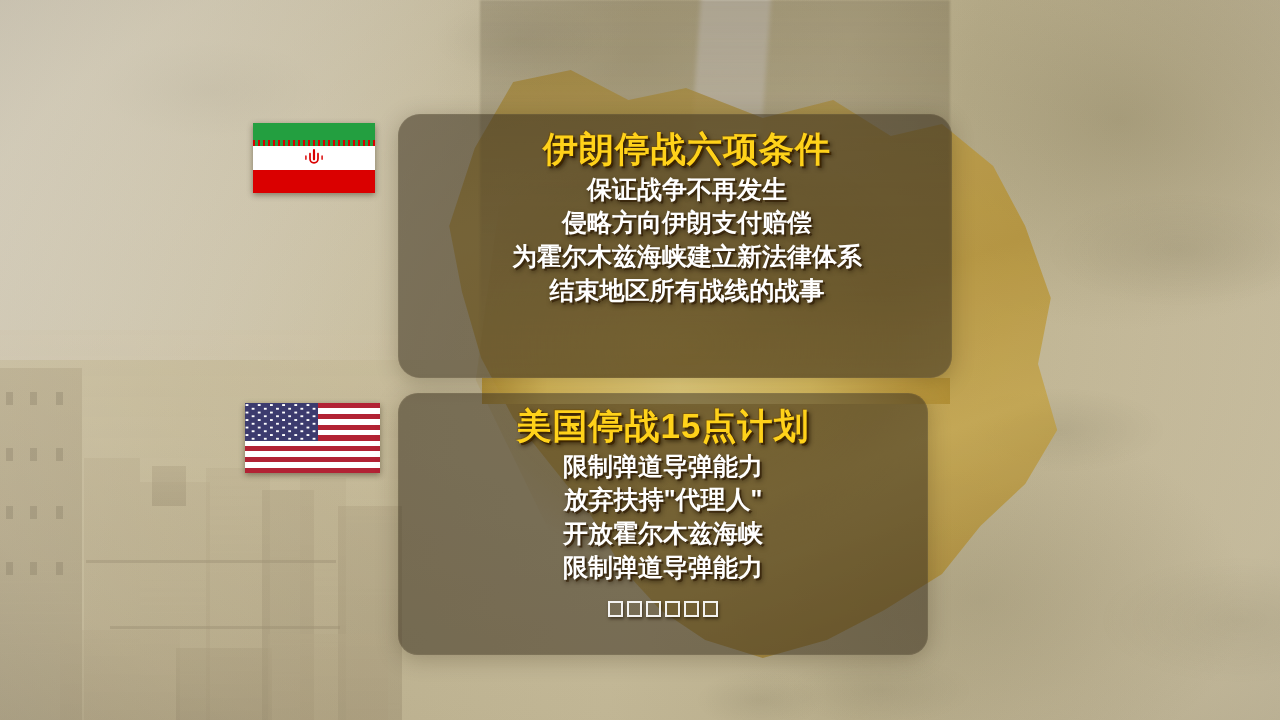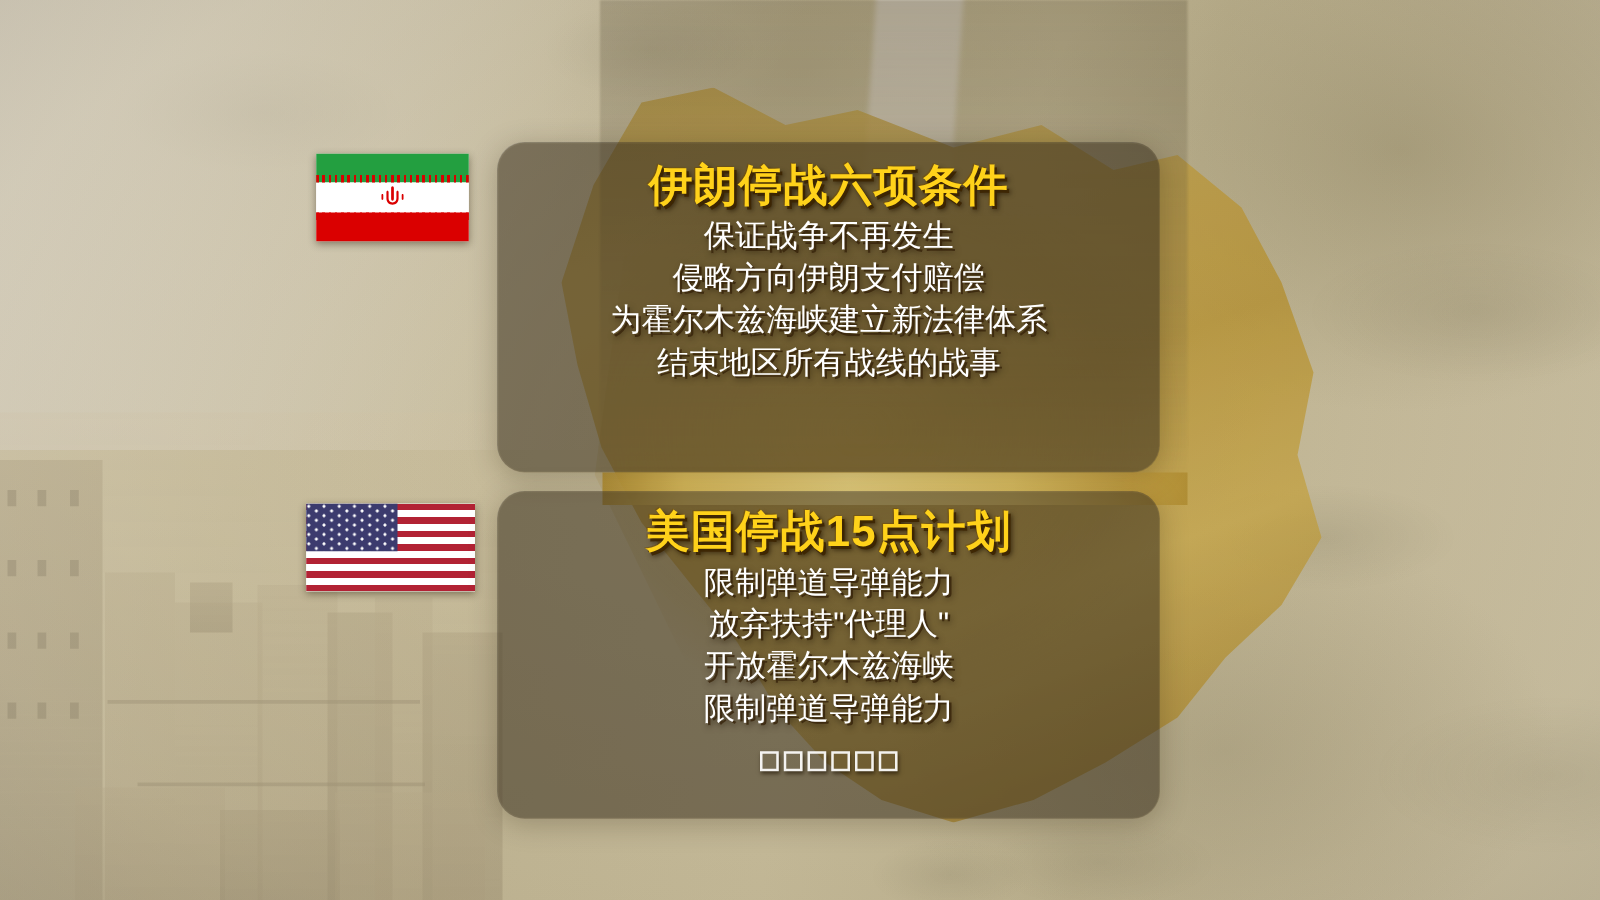--- a/index.html
+++ b/index.html
@@ -120,38 +120,38 @@
 
   
   .panel{
     position:absolute;left:398px;width:530px;border-radius:22px;
     background:rgba(60,44,18,.40);
     box-shadow:inset 0 0 0 1px rgba(255,240,200,.05), 0 4px 22px rgba(40,28,8,.25);
     backdrop-filter:saturate(.85) brightness(.82);
     -webkit-backdrop-filter:saturate(.85) brightness(.82);
     display:flex;flex-direction:column;align-items:center;
   }
-  #panel-iran{top:114px;height:264px;}
-  #panel-usa{top:393px;height:262px;}
+  #panel-iran{top:114px;height:264px;padding-left:24px;}
+  #panel-usa{top:393px;height:262px;border-radius:20px;}
 
   .panel-title{
     font-size:35px;font-weight:bold;letter-spacing:1px;
     color:#ffd21a;
     margin-top:16px;margin-bottom:4px;line-height:1.1;
     text-shadow:
       2px 2px 0 rgba(60,35,0,.85),
       3px 3px 4px rgba(30,18,0,.75),
       -1px -1px 0 rgba(120,80,0,.5);
     white-space:nowrap;
   }
   #panel-usa .panel-title{margin-top:14px;}
 
   .panel-list{list-style:none;margin:0;padding:0;text-align:center;}
   .panel-list li{
-    font-size:25px;font-weight:normal;color:#ffffff;line-height:1.35;
+    font-size:25px;font-weight:bold;color:#ffffff;line-height:1.35;
     white-space:nowrap;
     text-shadow:
       2px 2px 0 rgba(55,35,10,.8),
       2px 3px 5px rgba(25,15,0,.7);
   }
   .ellipsis-row{
     margin-top:10px;font-size:23px;font-weight:bold;color:#fff;letter-spacing:2px;
     text-shadow:2px 2px 0 rgba(55,35,10,.8),2px 3px 5px rgba(25,15,0,.7);
   }
   .tofu{display:inline-block;width:11px;height:12px;margin:0 2px;

